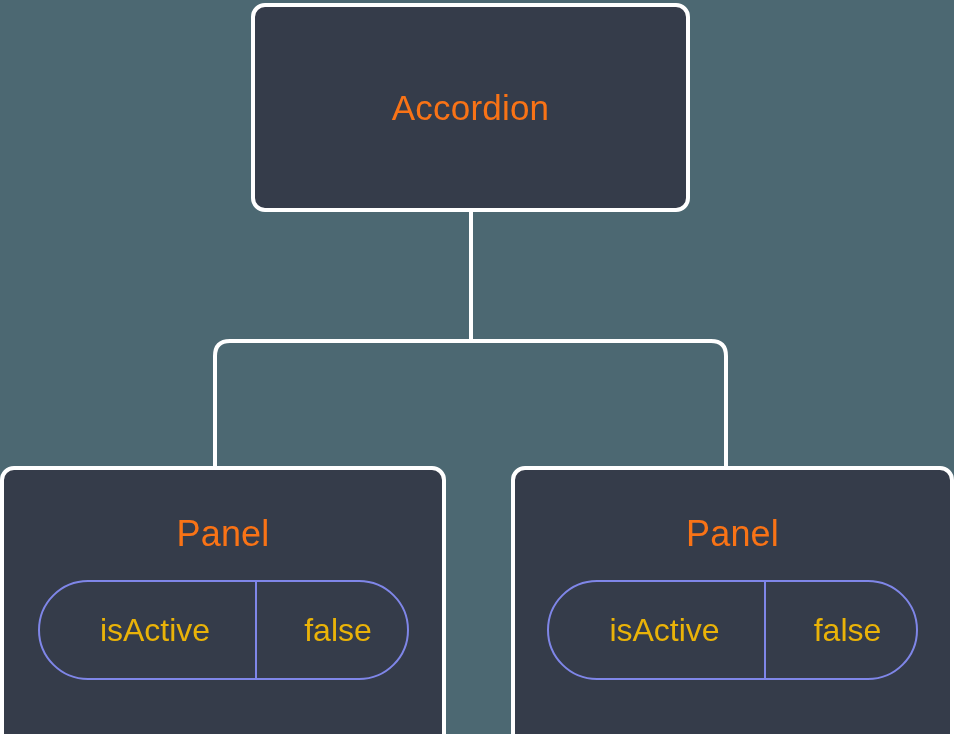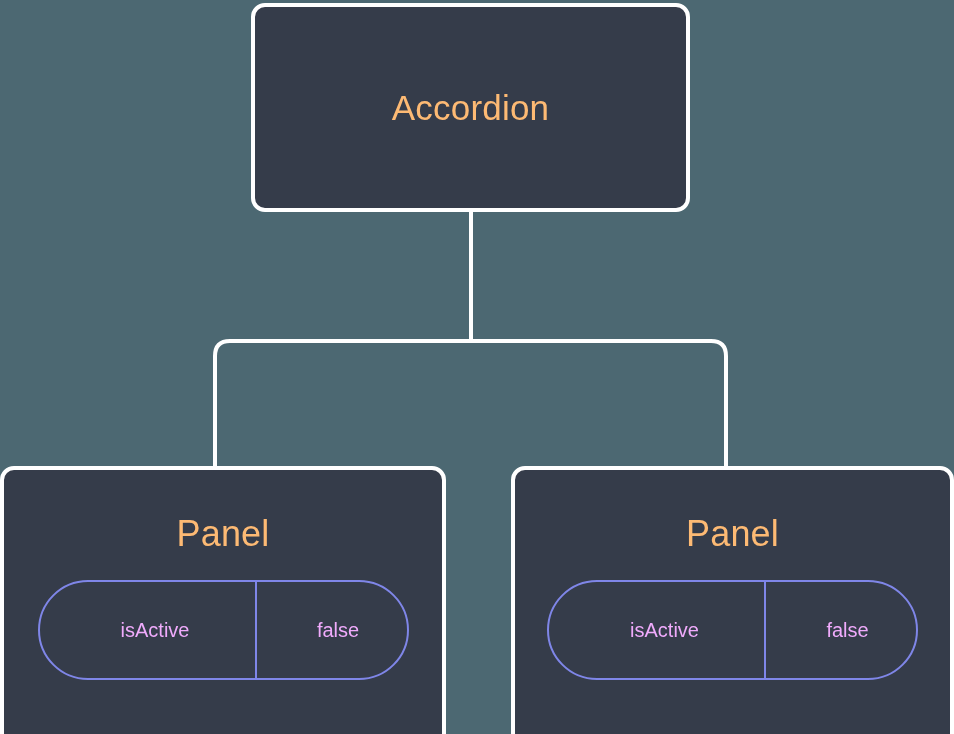--- a/index.html
+++ b/index.html
@@ -48,21 +48,21 @@
   .node-child {
     top: 466px;
     height: 300px;          
     justify-content: flex-start;
     padding-top: 46px;
   }
   .node-child-left  { left: 0px;   width: 446px; }
   .node-child-right { left: 511px; width: 443px; }
 
   .node-title {
-    color: #fdba74;
+    color: #f97316;
     font-size: 34px;
     line-height: 1;
     letter-spacing: 0.2px;
     white-space: nowrap;
   }
   .node-root .node-title { font-size: 35px; }
   .node-child .node-title { font-size: 36px; }
 
   
   .pill {
@@ -75,22 +75,22 @@
     box-sizing: border-box;
     background: transparent;
   }
   .pill-left  { width: 371px; }
   .pill-right { width: 371px; }
 
   .pill-cell {
     display: flex;
     align-items: center;
     justify-content: center;
-    color: #f0abfc;
-    font-size: 20px;
+    color: #eab308;
+    font-size: 32px;
     line-height: 1;
     white-space: nowrap;
     box-sizing: border-box;
   }
   .pill-key {
     width: 215px;
     padding-left: 16px;
   }
   .pill-sep {
     width: 2px;

